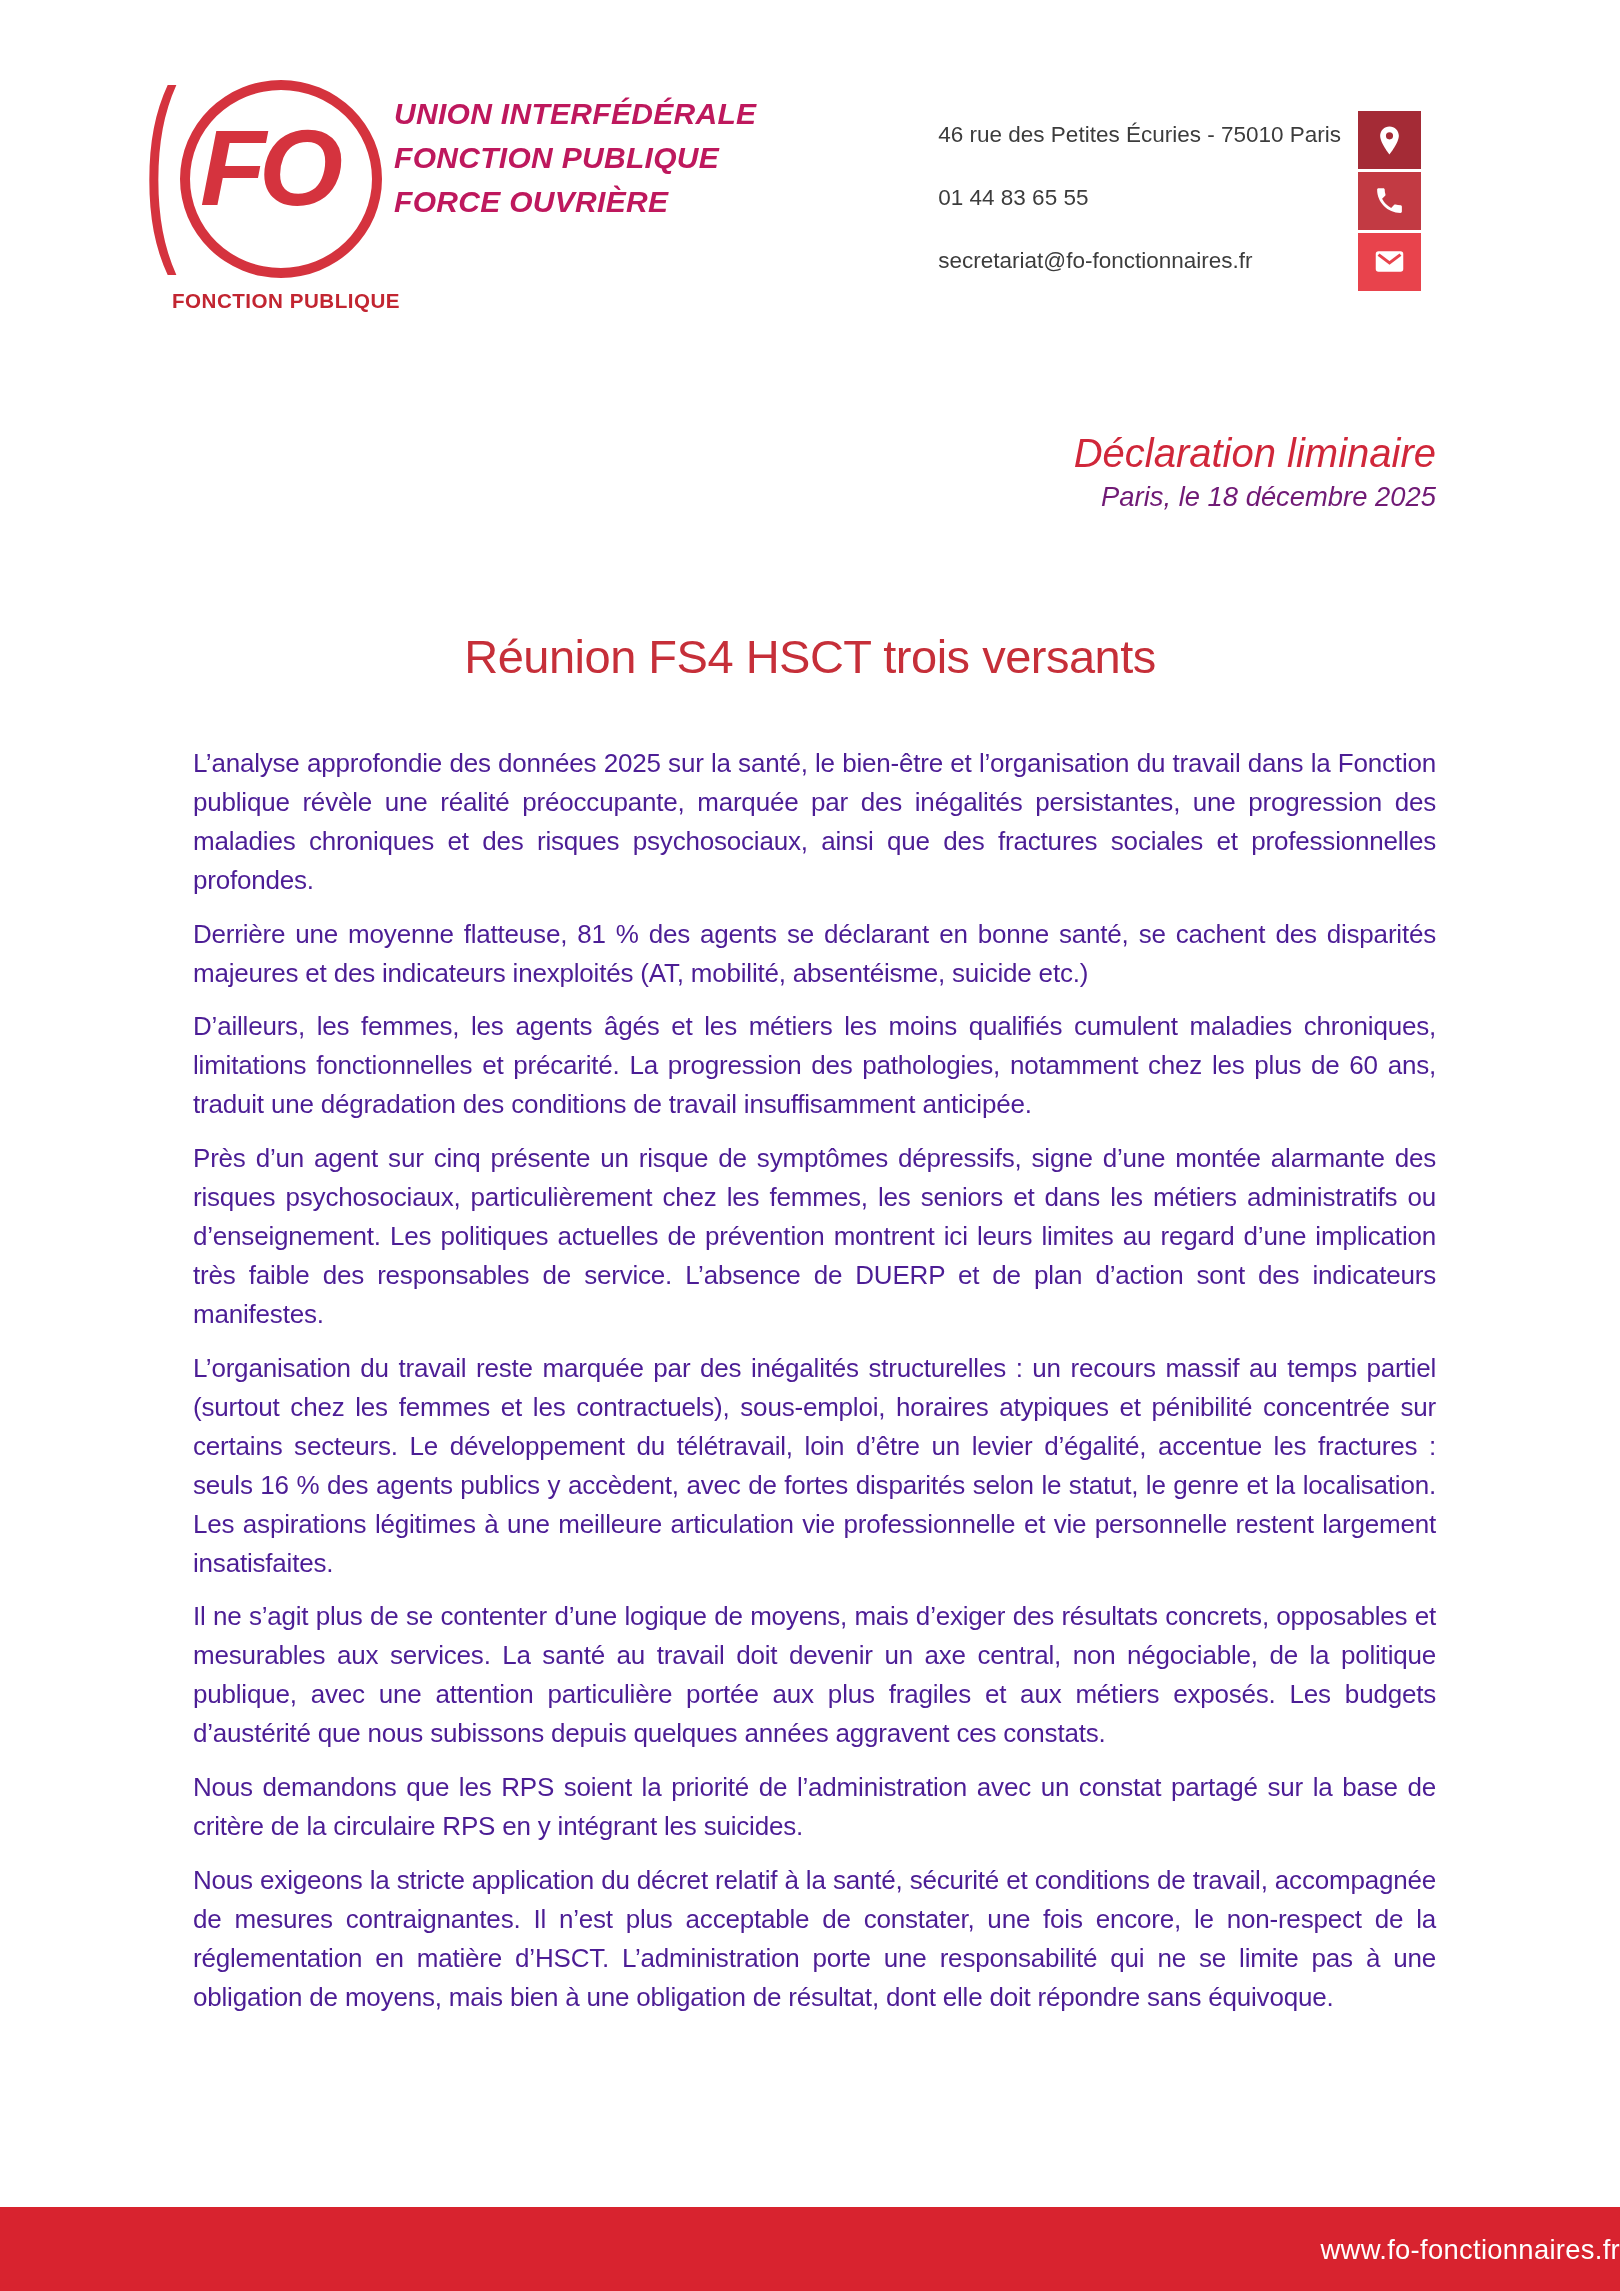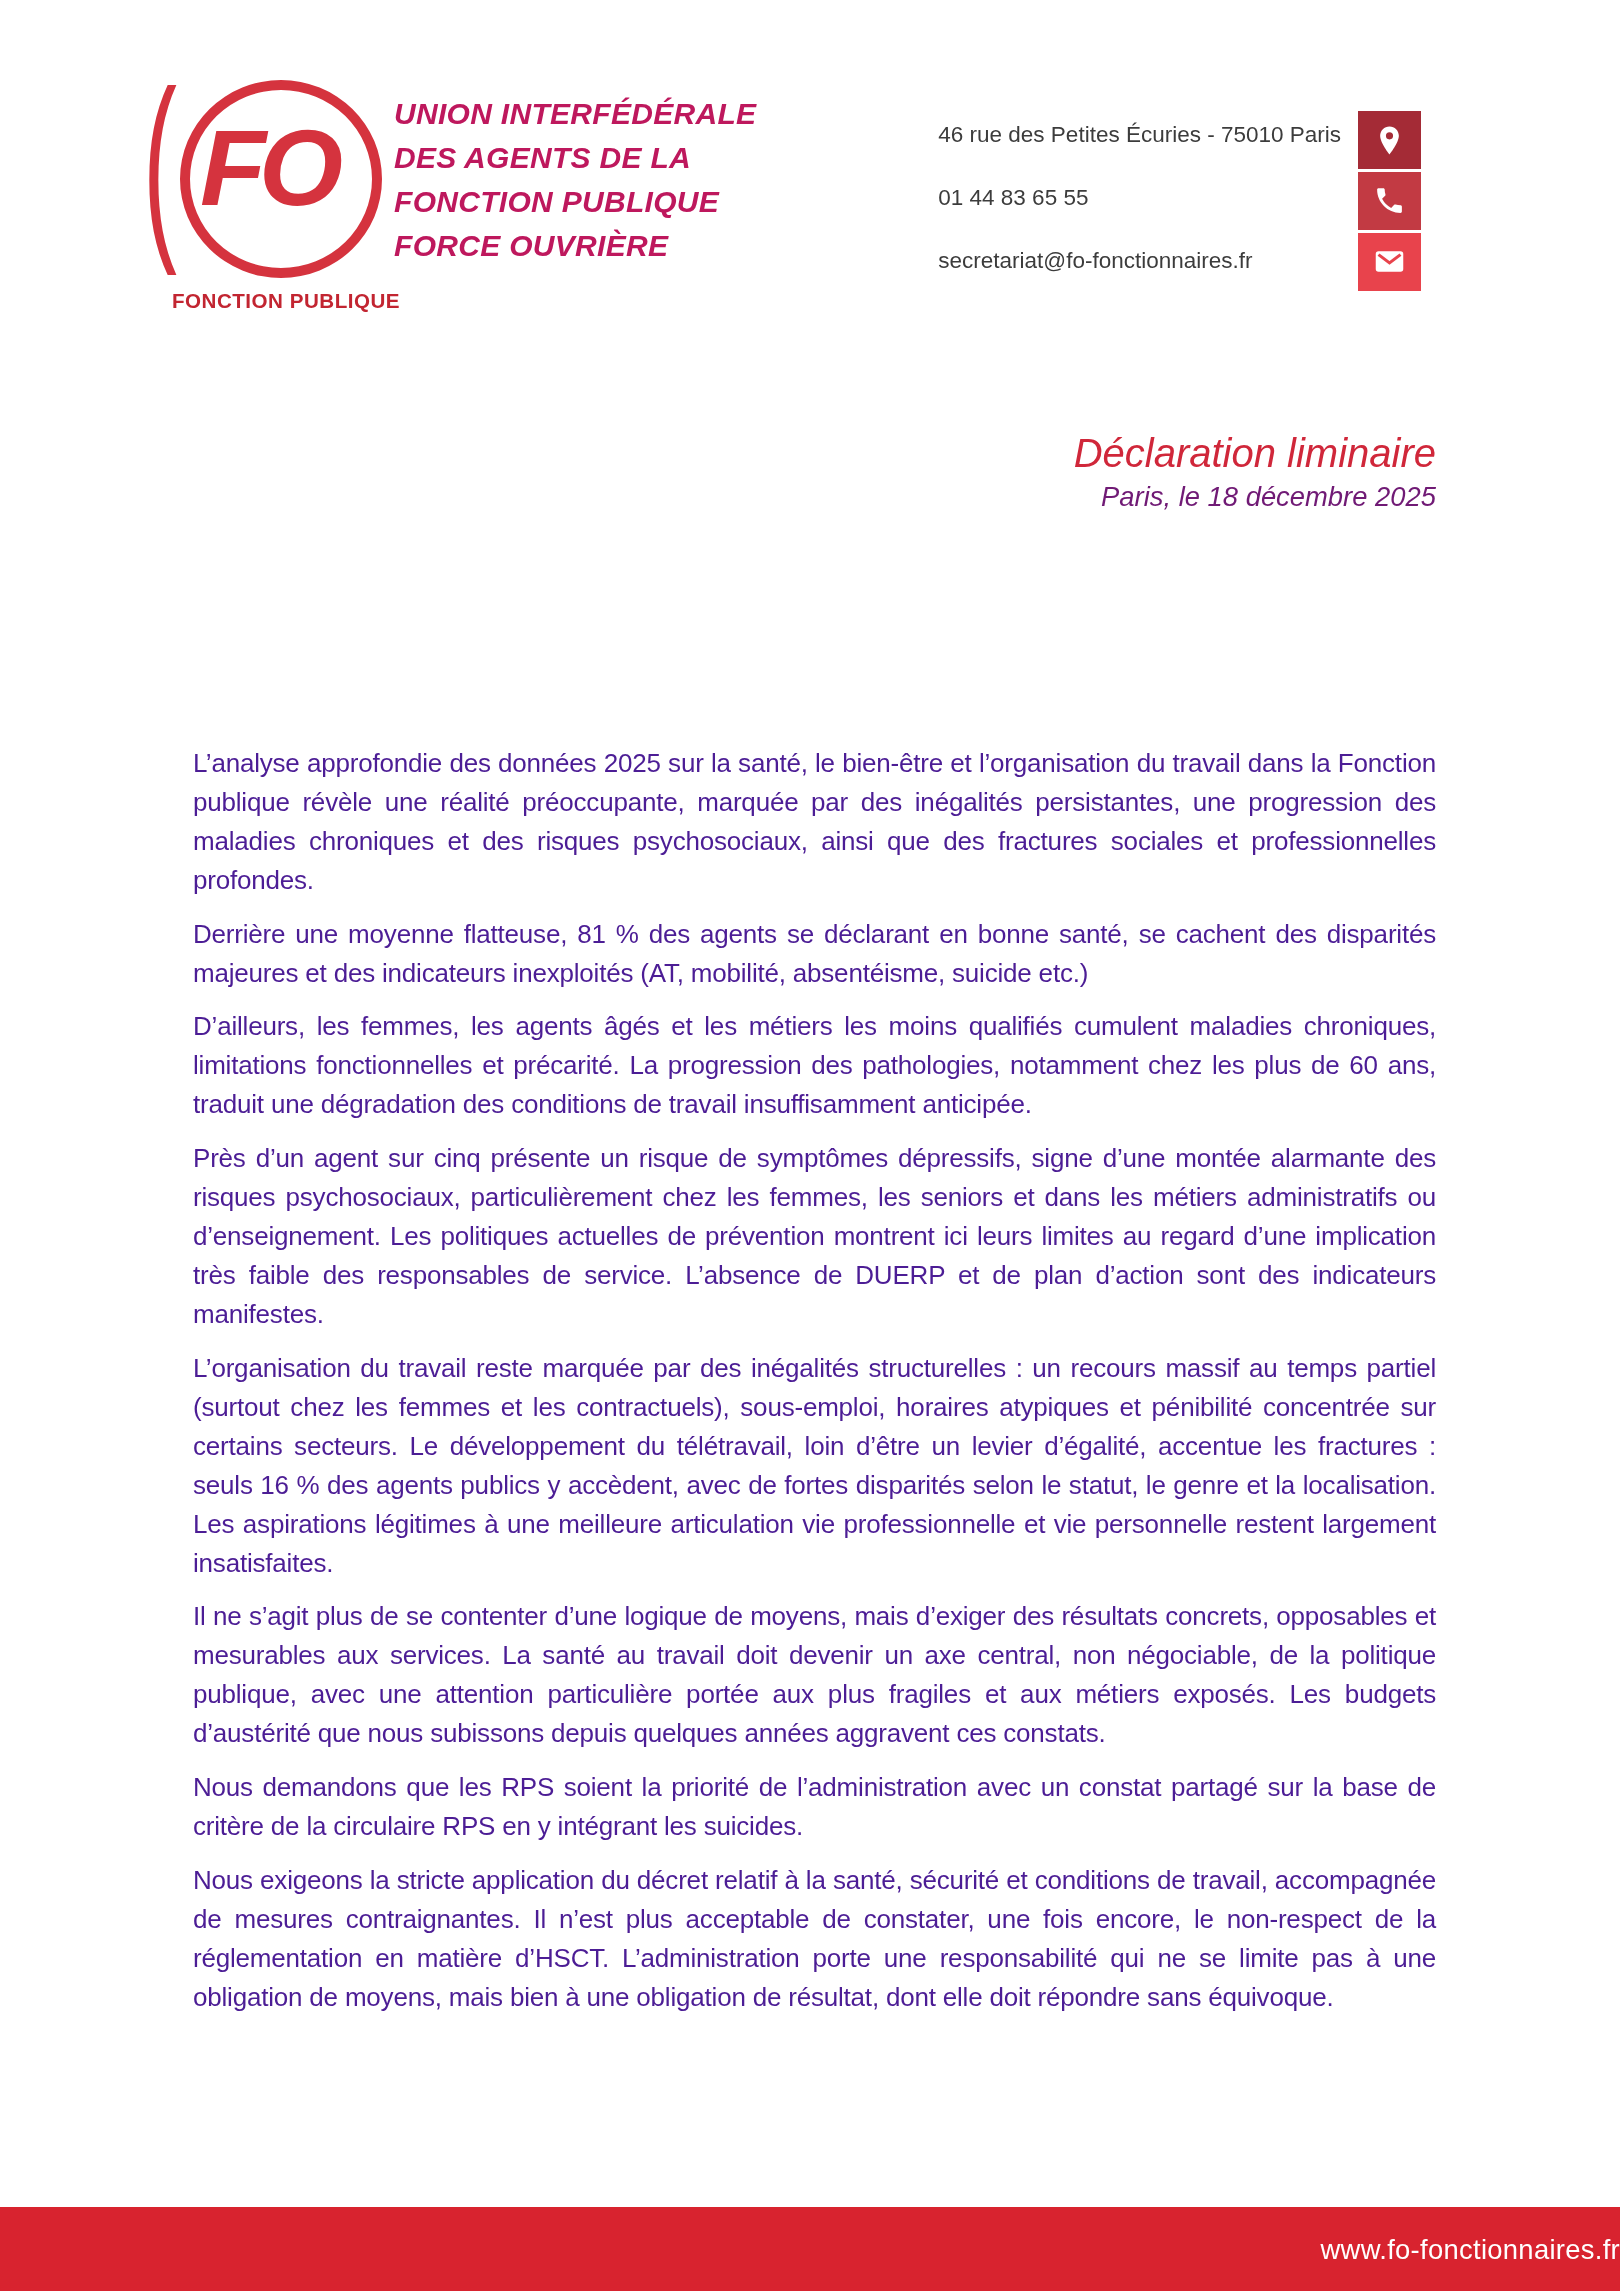--- a/index.html
+++ b/index.html
@@ -76,21 +76,20 @@
   <div class="logo">
     <span class="logo-paren">(</span>
     <span class="logo-circle"></span>
     <span class="logo-fo">FO</span>
     <div class="logo-caption">FONCTION PUBLIQUE</div>
   </div>
 
   <div class="org-name">
 
   <div class="org-line">UNION INTERFÉDÉRALE</div>
-      <div class="org-line">DES AGENTS DE LA</div>
       <div class="org-line">FONCTION PUBLIQUE</div>
       <div class="org-line">FORCE OUVRIÈRE</div>
     </div>
 
   <div class="contact">
     <div class="contact-line">46 rue des Petites Écuries - 75010 Paris</div>
     <div class="contact-line">01 44 83 65 55</div>
     <div class="contact-line">secretariat@fo-fonctionnaires.fr</div>
   </div>
 
@@ -111,20 +110,21 @@
           <path d="M4 7l8 6 8-6" stroke="#e8434c" stroke-width="2.2" fill="none"></path>
         </svg>
     </div>
   </div>
 
   <div class="declaration">
     <div class="declaration-title">Déclaration liminaire</div>
     <div class="declaration-date">Paris, le 18 décembre 2025</div>
   </div>
 
+  <div class="doc-title">Réunion FS4 HSCT trois versants</div>
 
   <div class="body">
 
   <p>L’analyse approfondie des données 2025 sur la santé, le bien-être et l’organisation du travail dans la Fonction publique révèle une réalité préoccupante, marquée par des inégalités persistantes, une progression des maladies chroniques et des risques psychosociaux, ainsi que des fractures sociales et professionnelles profondes.</p>
       <p>Derrière une moyenne flatteuse, 81 % des agents se déclarant en bonne santé, se cachent des disparités majeures et des indicateurs inexploités (AT, mobilité, absentéisme, suicide etc.)</p>
       <p>D’ailleurs, les femmes, les agents âgés et les métiers les moins qualifiés cumulent maladies chroniques, limitations fonctionnelles et précarité. La progression des pathologies, notamment chez les plus de 60 ans, traduit une dégradation des conditions de travail insuffisamment anticipée.</p>
       <p>Près d’un agent sur cinq présente un risque de symptômes dépressifs, signe d’une montée alarmante des risques psychosociaux, particulièrement chez les femmes, les seniors et dans les métiers administratifs ou d’enseignement. Les politiques actuelles de prévention montrent ici leurs limites au regard d’une implication très faible des responsables de service. L’absence de DUERP et de plan d’action sont des indicateurs manifestes.</p>
       <p>L’organisation du travail reste marquée par des inégalités structurelles : un recours massif au temps partiel (surtout chez les femmes et les contractuels), sous-emploi, horaires atypiques et pénibilité concentrée sur certains secteurs. Le développement du télétravail, loin d’être un levier d’égalité, accentue les fractures : seuls 16 % des agents publics y accèdent, avec de fortes disparités selon le statut, le genre et la localisation. Les aspirations légitimes à une meilleure articulation vie professionnelle et vie personnelle restent largement insatisfaites.</p>
       <p>Il ne s’agit plus de se contenter d’une logique de moyens, mais d’exiger des résultats concrets, opposables et mesurables aux services. La santé au travail doit devenir un axe central, non négociable, de la politique publique, avec une attention particulière portée aux plus fragiles et aux métiers exposés. Les budgets d’austérité que nous subissons depuis quelques années aggravent ces constats.</p>
       <p>Nous demandons que les RPS soient la priorité de l’administration avec un constat partagé sur la base de critère de la circulaire RPS en y intégrant les suicides.</p>

